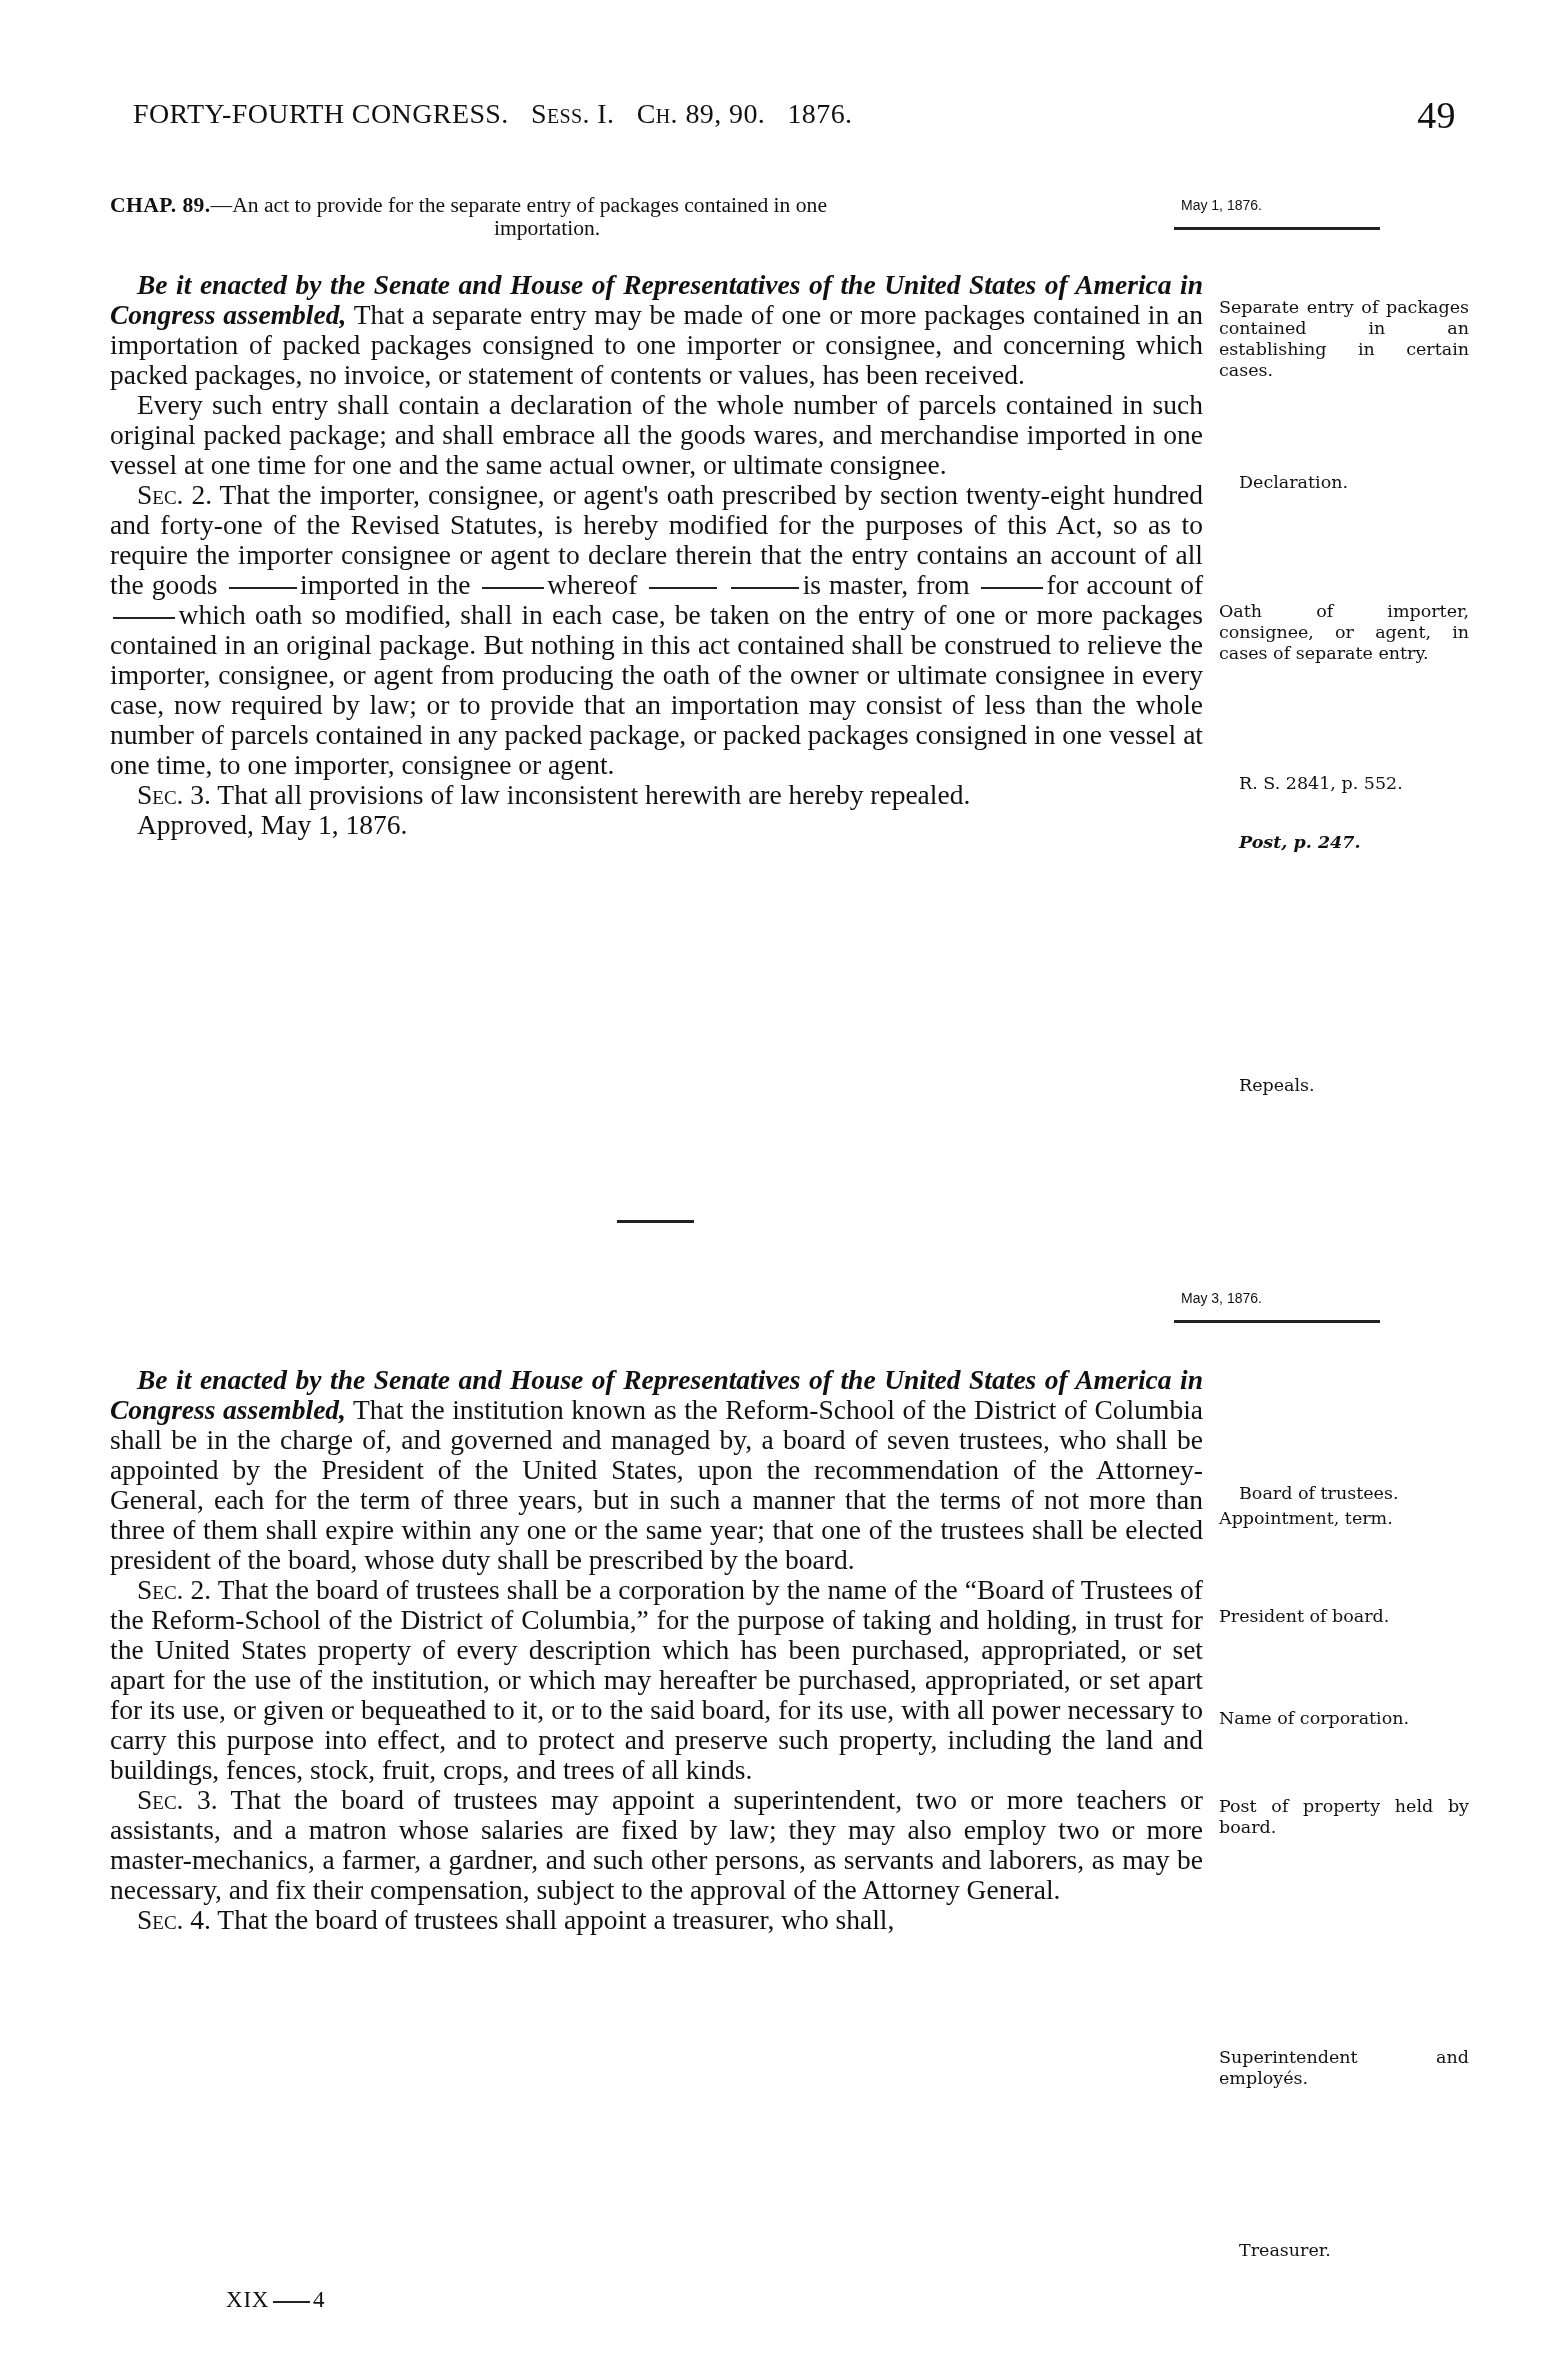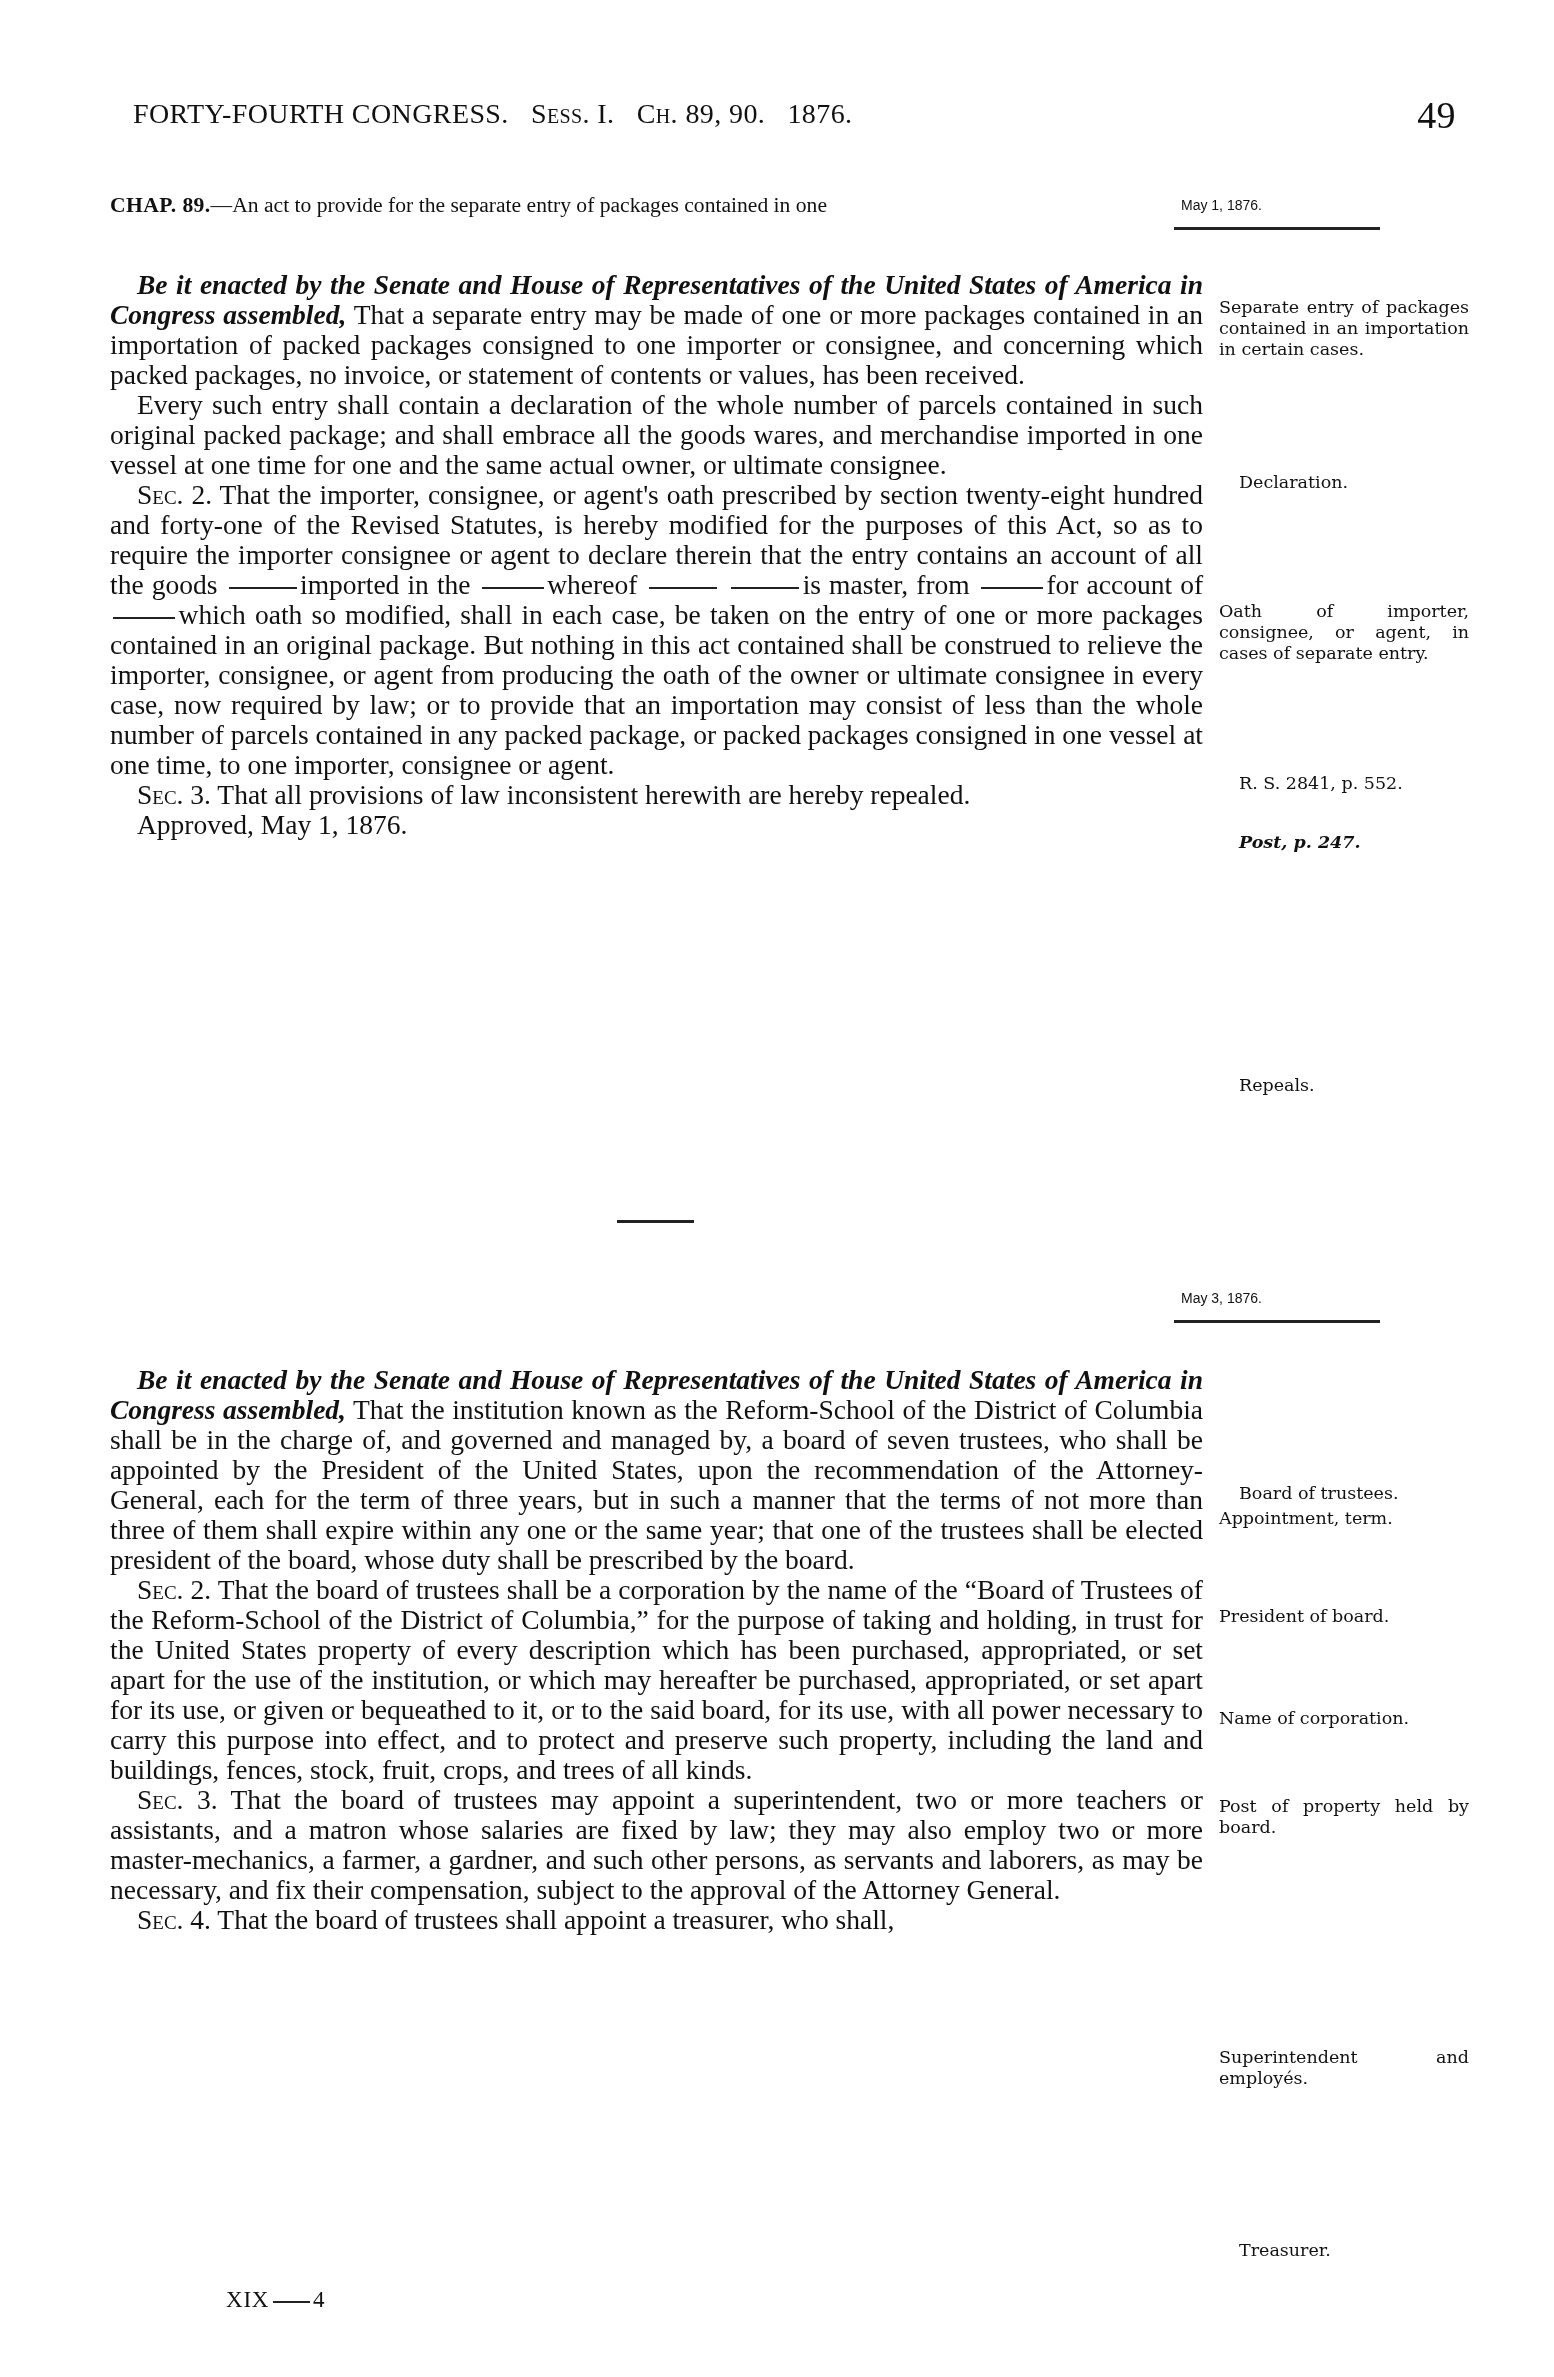--- a/index.html
+++ b/index.html
@@ -48,35 +48,36 @@
       <span>FORTY-FOURTH CONGRESS.</span>
       &nbsp;&nbsp;<span class="sc">Sess. I.</span>
       &nbsp;&nbsp;<span class="sc">Ch. 89, 90.</span>
       &nbsp;&nbsp;<span>1876.</span>
     </span>
     <span class="pageno">49</span>
   </div>
 
   <div class="chap" style="top: 194px;">
     <span class="label">CHAP. 89.</span><span>—An act to provide for the separate entry of packages contained in one</span>
+    <span class="title2" style="padding-left: 384px;">importation.</span>
   </div>
   <div class="mdate" style="top: 194px;">
     <span>May 1, 1876.</span>
     <span class="rule"></span>
   </div>
 
   <div class="col" style="top: 270px;">
     <p class="ind"><span class="it">Be it enacted by the Senate and House of Representatives of the United States of America in Congress assembled,</span><span> That a separate entry may be made of one or more packages contained in an importation of packed packages consigned to one importer or consignee, and concerning which packed packages, no invoice, or statement of contents or values, has been received.</span></p>
     <p class="ind">Every such entry shall contain a declaration of the whole number of parcels contained in such original packed package; and shall embrace all the goods wares, and merchandise imported in one vessel at one time for one and the same actual owner, or ultimate consignee.</p>
     <p class="ind"><span class="sc">Sec. 2.</span><span> That the importer, consignee, or agent's oath prescribed by section twenty-eight hundred and forty-one of the Revised Statutes, is hereby modified for the purposes of this Act, so as to require the importer consignee or agent to declare therein that the entry contains an account of all the goods</span> <span class="dash"></span><span>imported in the</span> <span class="dash s"></span><span>whereof</span> <span class="dash"></span> <span class="dash"></span><span>is master, from</span> <span class="dash s"></span><span>for account of</span> <span class="dash s"></span><span>which oath so modified, shall in each case, be taken on the entry of one or more packages contained in an original package. But nothing in this act contained shall be construed to relieve the importer, consignee, or agent from producing the oath of the owner or ultimate consignee in every case, now required by law; or to provide that an importation may consist of less than the whole number of parcels contained in any packed package, or packed packages consigned in one vessel at one time, to one importer, consignee or agent.</span></p>
     <p class="ind"><span class="sc">Sec. 3.</span><span> That all provisions of law inconsistent herewith are hereby repealed.</span></p>
     <p class="ind">Approved, May 1, 1876.</p>
   </div>
 
-  <div class="note" style="top: 297px;">Separate entry of packages contained in an importation in certain cases.</div>
+  <div class="note" style="top: 297px;">Separate entry of packages contained in an establishing in certain cases.</div>
   <div class="note" style="top: 472px; padding-left: 20px;">Declaration.</div>
   <div class="note" style="top: 601px; padding-left: 0;">Oath of importer, consignee, or agent, in cases of separate entry.</div>
   <div class="note" style="top: 773px; padding-left: 20px;">R. S. 2841, p. 552.</div>
   <div class="note it" style="top: 832px; padding-left: 20px;">Post, p. 247.</div>
   <div class="note" style="top: 1075px; padding-left: 20px;">Repeals.</div>
 
   <div class="divider"></div>
 
   <div class="mdate" style="top: 1287px;">
     <span>May 3, 1876.</span>

